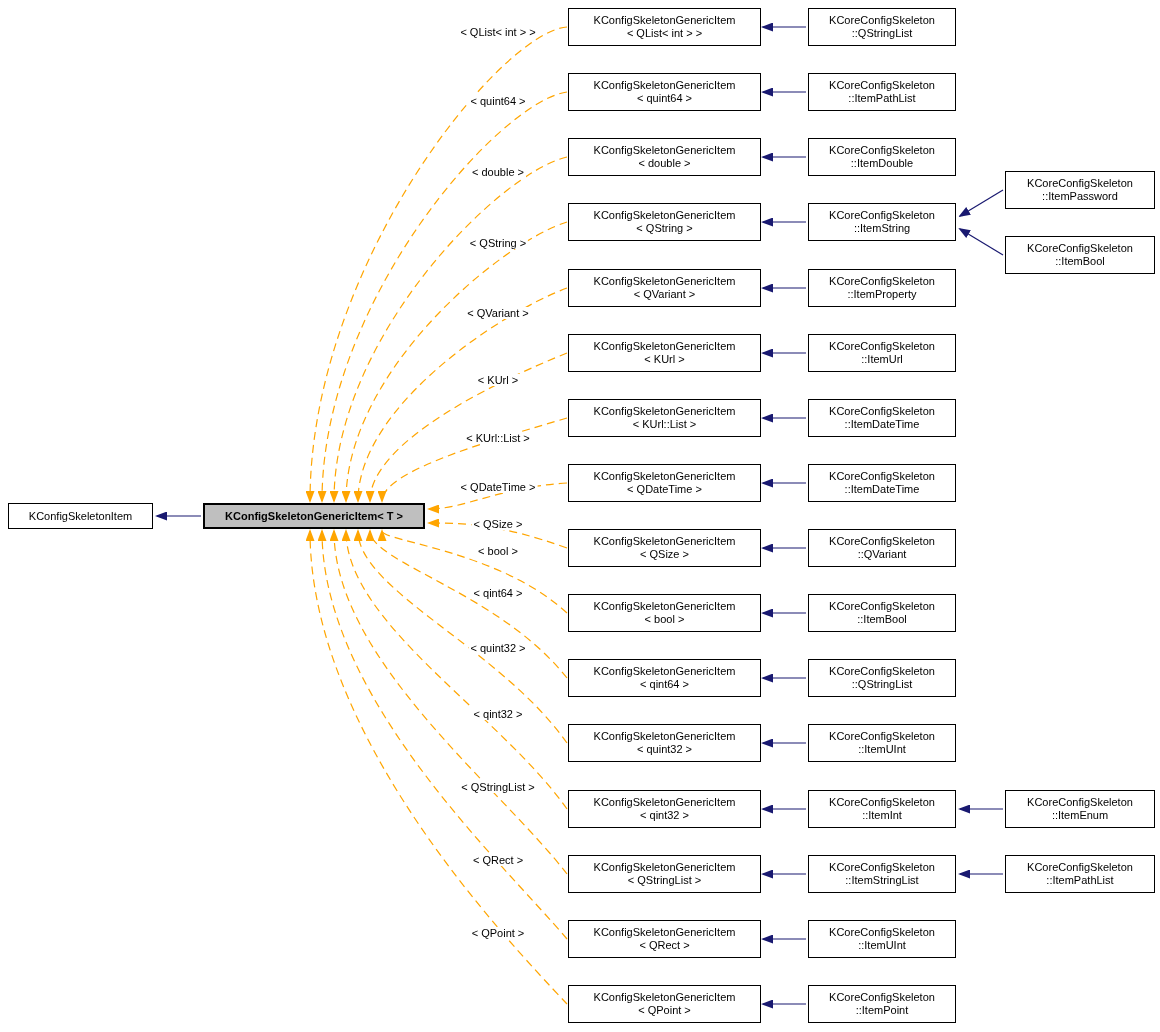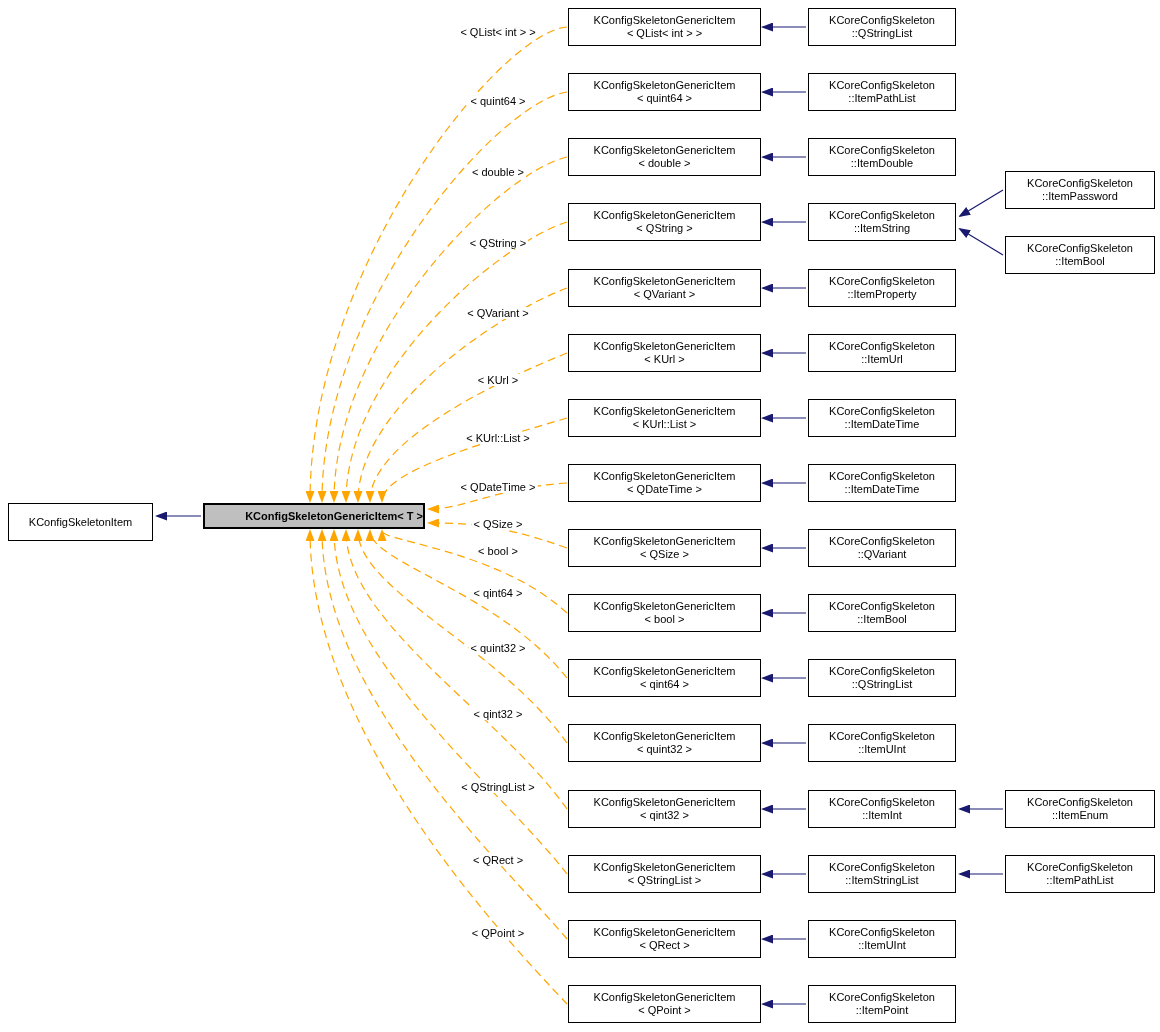--- a/index.html
+++ b/index.html
@@ -7,21 +7,21 @@
     position:relative;width:1160px;height:1032px;background:#ffffff;
     font-family:"Liberation Sans","DejaVu Sans",sans-serif;color:#000;overflow:hidden;
   }
   #edge-canvas{position:absolute;left:0;top:0;z-index:1;}
   .node{
     position:absolute;z-index:2;box-sizing:border-box;
     border:1px solid #000;background:#fff;
     display:flex;flex-direction:column;align-items:center;justify-content:center;
     font-size:11px;line-height:13px;text-align:center;white-space:nowrap;cursor:pointer;
   }
-  .node.focus{background:#bfbfbf;border-width:2px;font-weight:bold;cursor:default;align-items:flex-end;}
+  .node.focus{background:#bfbfbf;border-width:2px;font-weight:bold;cursor:default;}
   .edge-label{
     position:absolute;z-index:3;transform:translate(-50%,-50%);
     font-size:11px;line-height:12px;background:#fff;padding:0 2px;white-space:nowrap;
   }
   .edge-inherit{fill:none;stroke:#191970;stroke-width:1.2;marker-end:url(#arrow-blue);}
   .edge-instance{fill:none;stroke:#ffa500;stroke-width:1.2;stroke-dasharray:8 5;marker-end:url(#arrow-orange);}
 </style>
 </head>
 <body>
 
@@ -67,21 +67,21 @@
       <path d="M806 939 L763 939" class="edge-inherit"></path>
       <path d="M567 939 C500 860, 322 696, 322 531" class="edge-instance"></path>
       <path d="M806 1004 L763 1004" class="edge-inherit"></path>
       <path d="M567 1004 C500 933, 310 732, 310 531" class="edge-instance"></path>
       <path d="M1003 190 L960 216" class="edge-inherit"></path>
       <path d="M1003 255 L960 229" class="edge-inherit"></path>
       <path d="M1003 809 L960 809" class="edge-inherit"></path>
       <path d="M1003 874 L960 874" class="edge-inherit"></path>
     </svg>
 
-  <div class="node" id="base-node" style="left:8px;top:503px;width:145px;height:38px">
+  <div class="node" id="base-node" style="left:8px;top:503px;width:145px;height:26px">
     <span>KConfigSkeletonItem</span>
   </div>
 
   <div class="node focus" id="focus-node" style="left:203px;top:503px;width:222px;height:26px">
     <span>KConfigSkeletonGenericItem&lt; T &gt;</span>
   </div>
 <div class="node" style="left: 568px; top: 8px; width: 193px; height: 38px;">
       <span>KConfigSkeletonGenericItem</span>
       <span>&lt; QList&lt; int &gt; &gt;</span>
     </div>

